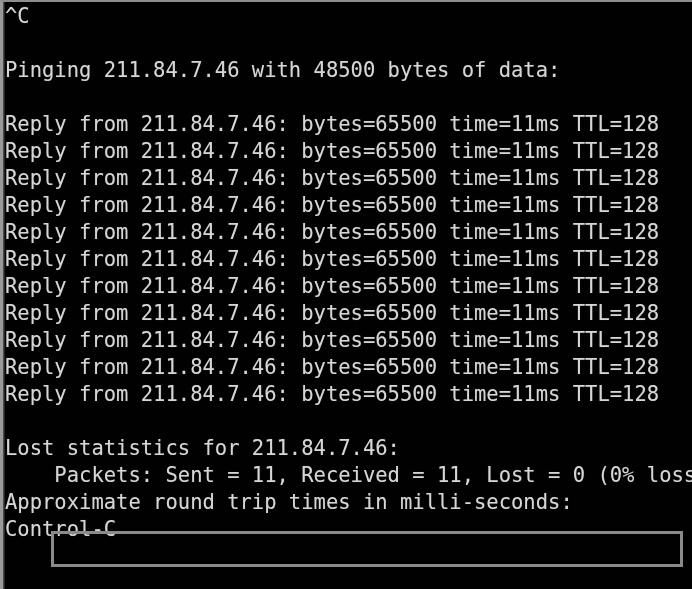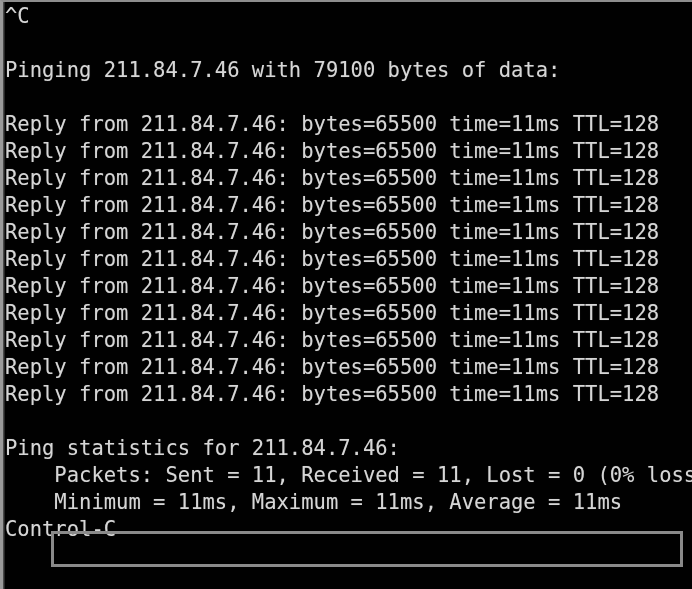--- a/index.html
+++ b/index.html
@@ -66,36 +66,36 @@
   }
 </style>
 </head>
 <body>
 
 <div id="screen">
 
   <div id="console">
     <div class="line">^C</div>
     <div class="line blank"></div>
-    <div class="line">Pinging 211.84.7.46 with 79100 bytes of data:</div>
+    <div class="line">Pinging 211.84.7.46 with 48500 bytes of data:</div>
     <div class="line blank"></div>
     <div class="line">Reply from 211.84.7.46: bytes=65500 time=11ms TTL=128</div>
     <div class="line">Reply from 211.84.7.46: bytes=65500 time=11ms TTL=128</div>
     <div class="line">Reply from 211.84.7.46: bytes=65500 time=11ms TTL=128</div>
     <div class="line">Reply from 211.84.7.46: bytes=65500 time=11ms TTL=128</div>
     <div class="line">Reply from 211.84.7.46: bytes=65500 time=11ms TTL=128</div>
     <div class="line">Reply from 211.84.7.46: bytes=65500 time=11ms TTL=128</div>
     <div class="line">Reply from 211.84.7.46: bytes=65500 time=11ms TTL=128</div>
     <div class="line">Reply from 211.84.7.46: bytes=65500 time=11ms TTL=128</div>
     <div class="line">Reply from 211.84.7.46: bytes=65500 time=11ms TTL=128</div>
     <div class="line">Reply from 211.84.7.46: bytes=65500 time=11ms TTL=128</div>
     <div class="line">Reply from 211.84.7.46: bytes=65500 time=11ms TTL=128</div>
     <div class="line blank"></div>
-    <div class="line">Ping statistics for 211.84.7.46:</div>
+    <div class="line">Lost statistics for 211.84.7.46:</div>
     <div class="line">    Packets: Sent = 11, Received = 11, Lost = 0 (0% loss)</div>
-    <div class="line">    Minimum = 11ms, Maximum = 11ms, Average = 11ms</div>
+    <div class="line">Approximate round trip times in milli-seconds:</div>
     <div class="line">Control-C</div>
 
   </div>
 
   <div id="highlight-box"></div>
 
 </div>
 
 </body></html>

